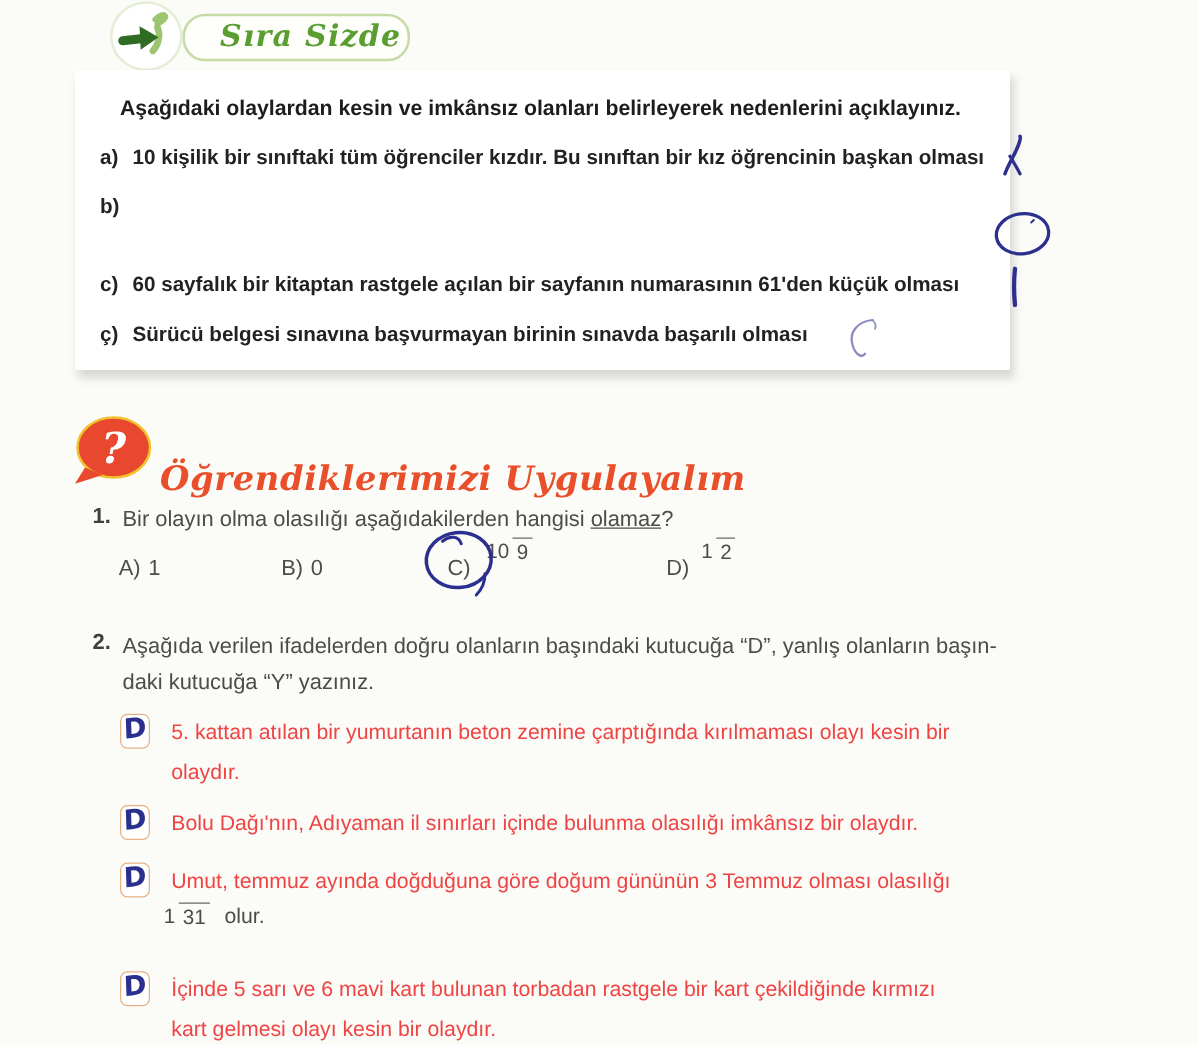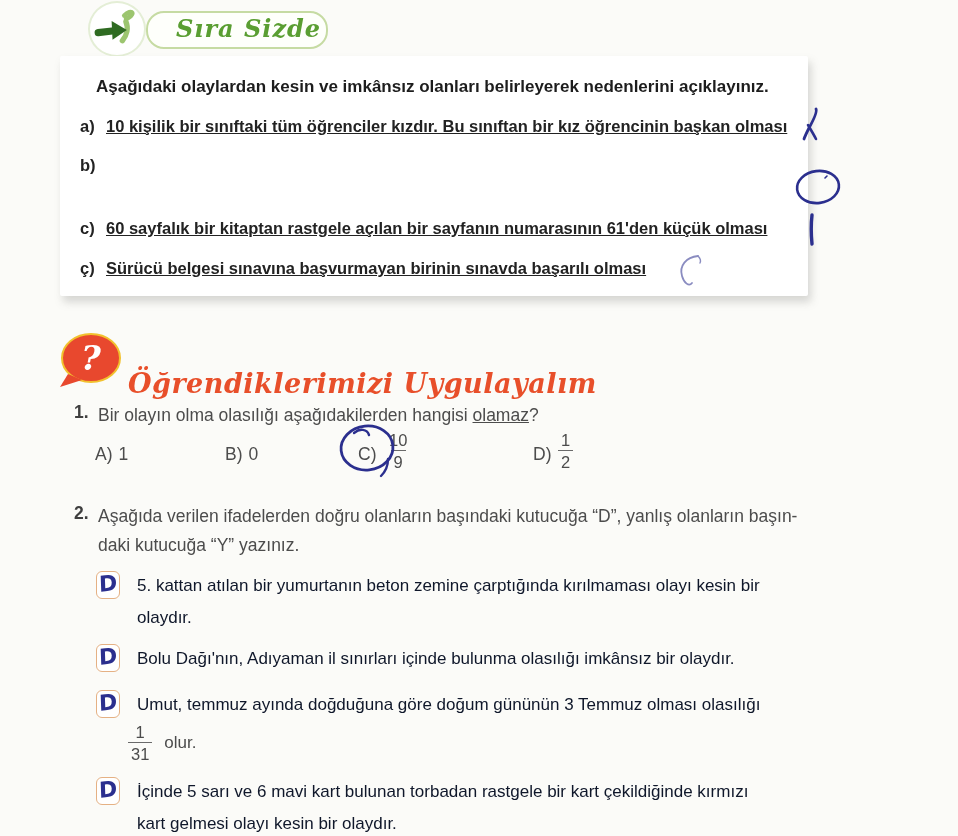--- a/index.html
+++ b/index.html
@@ -36,21 +36,21 @@
 
   .intro{
     position:absolute;left:96px;top:74px;width:722px;
     font-size:17px;font-weight:700;color:#1d1d1d;line-height:26px;
   }
   .s-item{
     position:absolute;left:80px;width:726px;display:flex;
     font-size:16.5px;font-weight:600;color:#222;line-height:28px;
   }
   .s-item .lbl{flex:0 0 26px;}
-  .s-item .txt{flex:1;text-decoration:underline;}
+  .s-item .txt{flex:1;}
   .s-item .txt span{display:block;}
 
   
   .apply-title{
     position:absolute;left:128px;top:341px;
     font-family:"DejaVu Serif",serif;font-style:italic;font-weight:700;
     font-size:27px;letter-spacing:0.5px;color:#e84f2a;white-space:nowrap;margin-top:27px;
   }
 
   
@@ -58,41 +58,41 @@
   .q-text{
     position:absolute;font-size:17.5px;color:#4c4c4c;line-height:29px;
   }
   .q-text span{display:block;}
   .ul{text-decoration:underline;display:inline !important;}
   .inline{display:inline !important;}
 
   .opt{position:absolute;font-size:17.5px;color:#4c4c4c;white-space:nowrap;}
   .opt .lbl{margin-right:6px;}
   .frac{
-    display:inline-flex;flex-direction:column;align-items:center;
+    display:inline-flex;flex-direction:row;align-items:center;
     vertical-align:middle;font-size:16.5px;color:#4c4c4c;line-height:20px;justify-content:flex-end;
   }
   .frac .den{border-top:1.6px solid #6a6a6a;padding:1px 3px 0 3px;}
   .frac .num{padding:0 3px;}
 
   
   .row2{position:absolute;display:flex;align-items:flex-start;}
   .ans-box{
     flex:0 0 auto;width:22px;height:26px;margin-top:1px;
     border:1.6px solid #e5b184;border-radius:6px;background:#fff;
     display:flex;align-items:center;justify-content:center;
     position:relative;overflow:visible;
   }
   .ink-letter{
     font-family:"DejaVu Sans",sans-serif;font-weight:700;font-size:22px;
     color:#2b2f8e;transform:rotate(-6deg) skewX(-4deg);
     position:relative;top:-2px;
   }
   .row2 .txt{
-    margin-left:17px;font-size:17px;color:#0f172a;line-height:32px;width:740px;
+    margin-left:17px;font-size:17px;color:#ef4444;line-height:32px;width:740px;
   }
   .row2 .txt span{display:block;}
 
   .frac-line{
     position:absolute;display:flex;align-items:center;gap:12px;
     font-size:17px;color:#4c4c4c;
   }
 
   svg{display:block;}
 </style>

